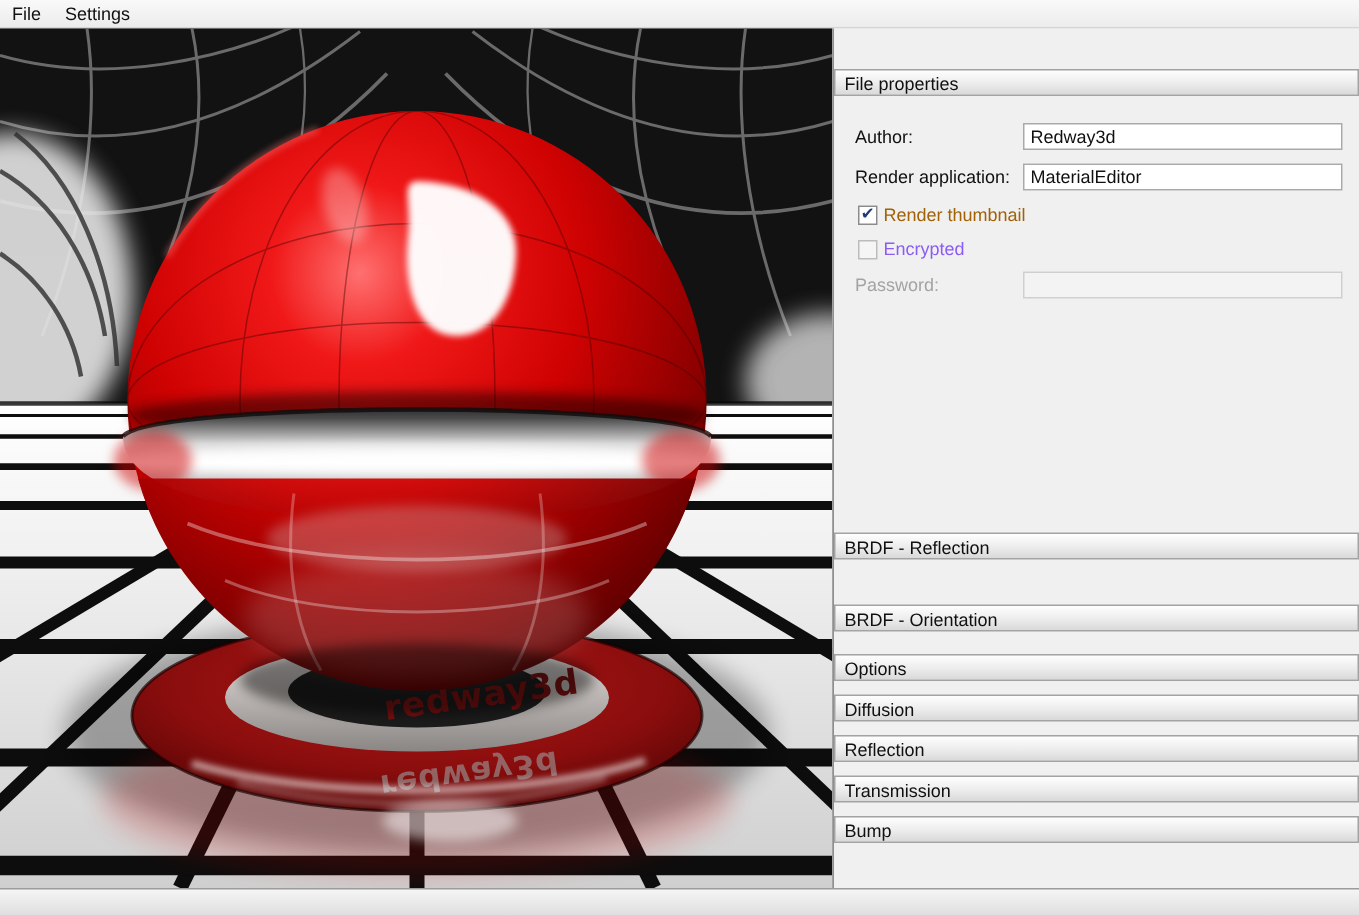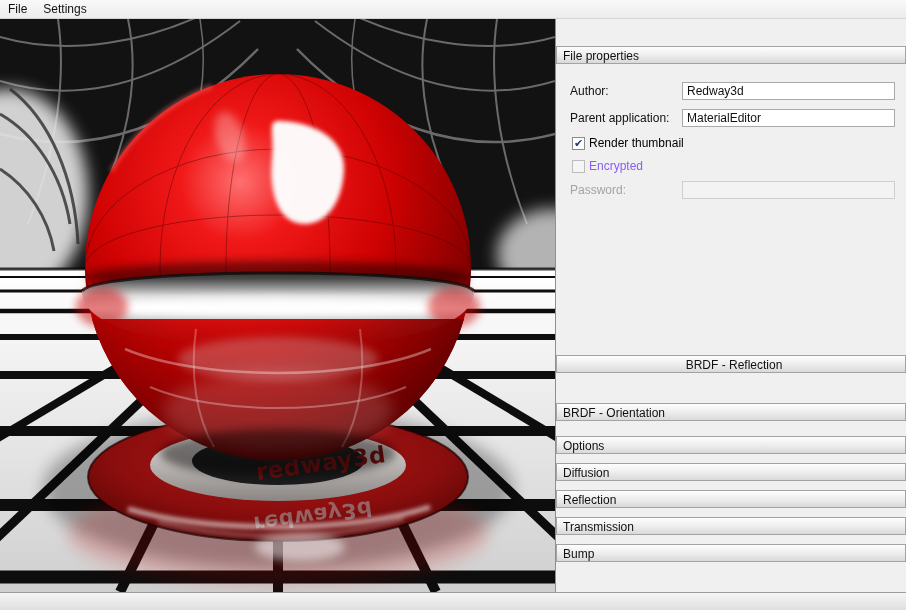--- a/index.html
+++ b/index.html
@@ -32,21 +32,21 @@
     border-left:1px solid #8f8f8f; box-sizing:border-box; font-size:12px;
   }
   .hbar {
     position:absolute; left:0; right:0; height:18px; box-sizing:border-box;
     border:1px solid #a3a3a3;
     background:linear-gradient(#fefefe, #ececec 55%, #d9d9d9);
     padding:2px 0 0 6px; color:#101010; line-height:14px; cursor:default;
   }
   .flabel { position:absolute; left:14px; color:#101010; line-height:13px; }
   .flabel.disabled { color:#a3a3a3; }
-  .cb-label { position:absolute; left:33px; color:#000000; line-height:13px; }
+  .cb-label { position:absolute; left:33px; color:#a16207; line-height:13px; }
   .cb-label.disabled { color:#8b5cf6; }
   .tinput {
     position:absolute; left:126px; width:213px; height:18px; box-sizing:border-box;
     border:1px solid #a9a9a9; background:#ffffff;
     font:12px "Liberation Sans", sans-serif; padding:1px 4px; color:#101010;
   }
   .tinput:disabled {
     background:#f3f3f3; border-color:#cfcfcf; color:#9a9a9a;
   }
   .cbox {
@@ -232,35 +232,35 @@
     </svg>
   </div>
 
   <div class="panel">
 
     <div class="hbar" style="top:27px;">File properties</div>
 
     <div class="flabel" style="top:66px;">Author:</div>
     <input class="tinput" style="top: 63px;" type="text" value="Redway3d">
 
-    <div class="flabel" style="top:93px;">Parent application:</div>
+    <div class="flabel" style="top:93px;">Render application:</div>
     <input class="tinput" style="top: 90px;" type="text" value="MaterialEditor">
 
     <span class="cbox" style="top:118px;">
       <span>✔</span>
     </span>
     <div class="cb-label" style="top:118px;">Render thumbnail</div>
 
     <span class="cbox disabled" style="top:141px;"></span>
     <div class="cb-label disabled" style="top:141px;">Encrypted</div>
 
     <div class="flabel disabled" style="top:165px;">Password:</div>
     <input class="tinput" style="top: 162px;" type="text" disabled="" value="">
 
-    <div class="hbar" style="top:336px;text-align:center;">BRDF - Reflection</div>
+    <div class="hbar" style="top:336px;">BRDF - Reflection</div>
     <div class="hbar" style="top:384px;">BRDF - Orientation</div>
     <div class="hbar" style="top:417px;">Options</div>
     <div class="hbar" style="top:444px;">Diffusion</div>
     <div class="hbar" style="top:471px;">Reflection</div>
     <div class="hbar" style="top:498px;">Transmission</div>
     <div class="hbar" style="top:525px;">Bump</div>
   </div>
 </div>
 
 <div class="statusbar"></div>

